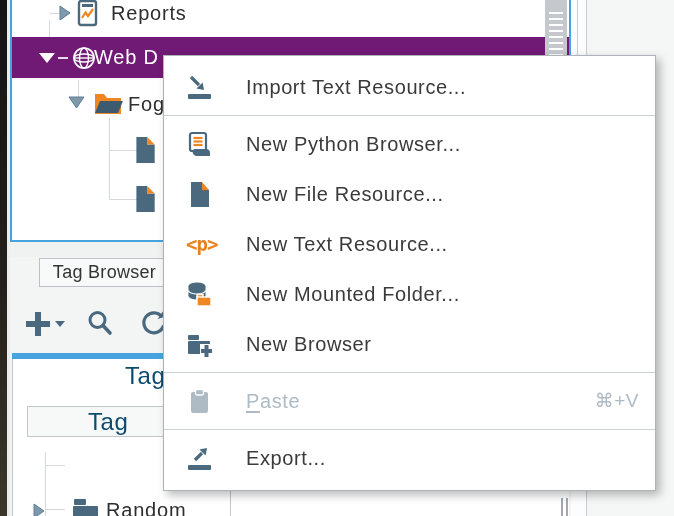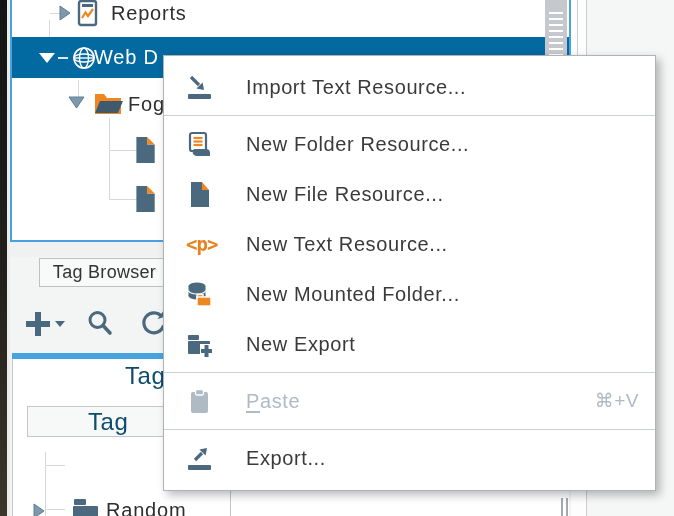--- a/index.html
+++ b/index.html
@@ -8,21 +8,21 @@
   .abs{position:absolute;}
   
   .dark-edge{left:0;top:0;width:7px;height:516px;
     background:linear-gradient(180deg,#141416 0%,#23201b 55%,#3c362a 100%);}
   .edge-gap{left:7px;top:0;width:3px;height:516px;background:#ebecec;}
   
   .tree-panel{left:10px;top:0;width:561px;height:242px;background:#ffffff;
     border-left:2px solid #47a3df;border-right:2px solid #47a3df;border-bottom:2px solid #47a3df;
     box-sizing:border-box;}
   .tree-row-label{font-size:20px;letter-spacing:.8px;color:#2e2e2e;white-space:nowrap;}
-  .sel-row{left:0px;top:37px;width:557px;height:41px;background:#0369a1;}
+  .sel-row{left:0px;top:37px;width:557px;height:41px;background:#701a75;}
   .tree-line{background:#d5d9dc;}
   
   .gap-strip{left:10px;top:242px;width:561px;height:15px;background:#f0f1f1;}
   .tag-panel{left:10px;top:257px;width:561px;height:259px;background:#f3f4f4;overflow:hidden;}
   .tb-tab{left:17px;top:1px;width:131px;height:29px;background:#f8f9f9;border:1px solid #bdc1c5;
     box-sizing:border-box;text-align:center;line-height:27px;font-size:18px;color:#333;letter-spacing:.3px;margin-left:12px;}
   .blue-bar{left:2px;top:96px;width:552px;height:6px;background:#47a3df;}
   .tag-white{left:2px;top:102px;width:557px;height:157px;background:#ffffff;border-left:1px solid #c3c7ca;box-sizing:border-box;}
   .hdr-text{font-size:24px;letter-spacing:.6px;color:#0c4a6e;}
   .hdr2-box{left:17px;top:149px;width:203px;height:31px;background:#f7f8f8;border:1px solid #c3c7ca;box-sizing:border-box;}
@@ -187,21 +187,21 @@
     <div class="msep"></div>
 
     <div class="mi">
       <svg class="ic" viewBox="0 0 27 27">
         <rect x="4" y="2" width="16" height="18" rx="2" fill="#ffffff" stroke="#4a697f" stroke-width="2.2"></rect>
         <line x1="7.5" y1="7" x2="16.5" y2="7" stroke="#ee8722" stroke-width="2.2"></line>
         <line x1="7.5" y1="10.5" x2="16.5" y2="10.5" stroke="#ee8722" stroke-width="2.2"></line>
         <line x1="7.5" y1="14" x2="16.5" y2="14" stroke="#ee8722" stroke-width="2.2"></line>
         <path d="M8,18 h12 a4,4 0 0 1 4,4 v3 h-13 a4.5,4.5 0 0 1 -4.5-4.5 z" fill="#4a697f"></path>
       </svg>
-      <span class="lbl">New Folder Resource...</span>
+      <span class="lbl">New Python Browser...</span>
     </div>
 
     <div class="mi">
       <svg class="ic" viewBox="0 0 27 27">
         <path d="M5,1 h11 v8 h7 v17 h-18 z" fill="#4a697f"></path>
         <path d="M16,1 l7,8 h-7 z" fill="#ee8722"></path>
       </svg>
       <span class="lbl">New File Resource...</span>
     </div>
 
@@ -223,21 +223,21 @@
     </div>
 
     <div class="mi">
       <svg class="ic" viewBox="0 0 27 27">
         <rect x="2" y="4" width="11" height="5" rx="1" fill="#4a697f"></rect>
         <rect x="2" y="10" width="22" height="13" rx="1" fill="#4a697f"></rect>
         <rect x="14" y="13" width="13" height="13" fill="#ffffff"></rect>
         <rect x="18.5" y="14" width="4" height="12" fill="#4a697f"></rect>
         <rect x="15" y="18" width="11" height="4" fill="#4a697f"></rect>
       </svg>
-      <span class="lbl">New Export</span>
+      <span class="lbl">New Browser</span>
     </div>
 
     <div class="msep"></div>
 
     <div class="mi disabled">
       <svg class="ic" viewBox="0 0 27 27">
         <rect x="5" y="4" width="17" height="21" rx="2" fill="#aebac4"></rect>
         <rect x="9.5" y="1.5" width="8" height="5.5" rx="1.5" fill="#aebac4" stroke="#ffffff" stroke-width="1.3"></rect>
       </svg>
       <span class="lbl"><span class="mn">P</span><span>aste</span></span>

